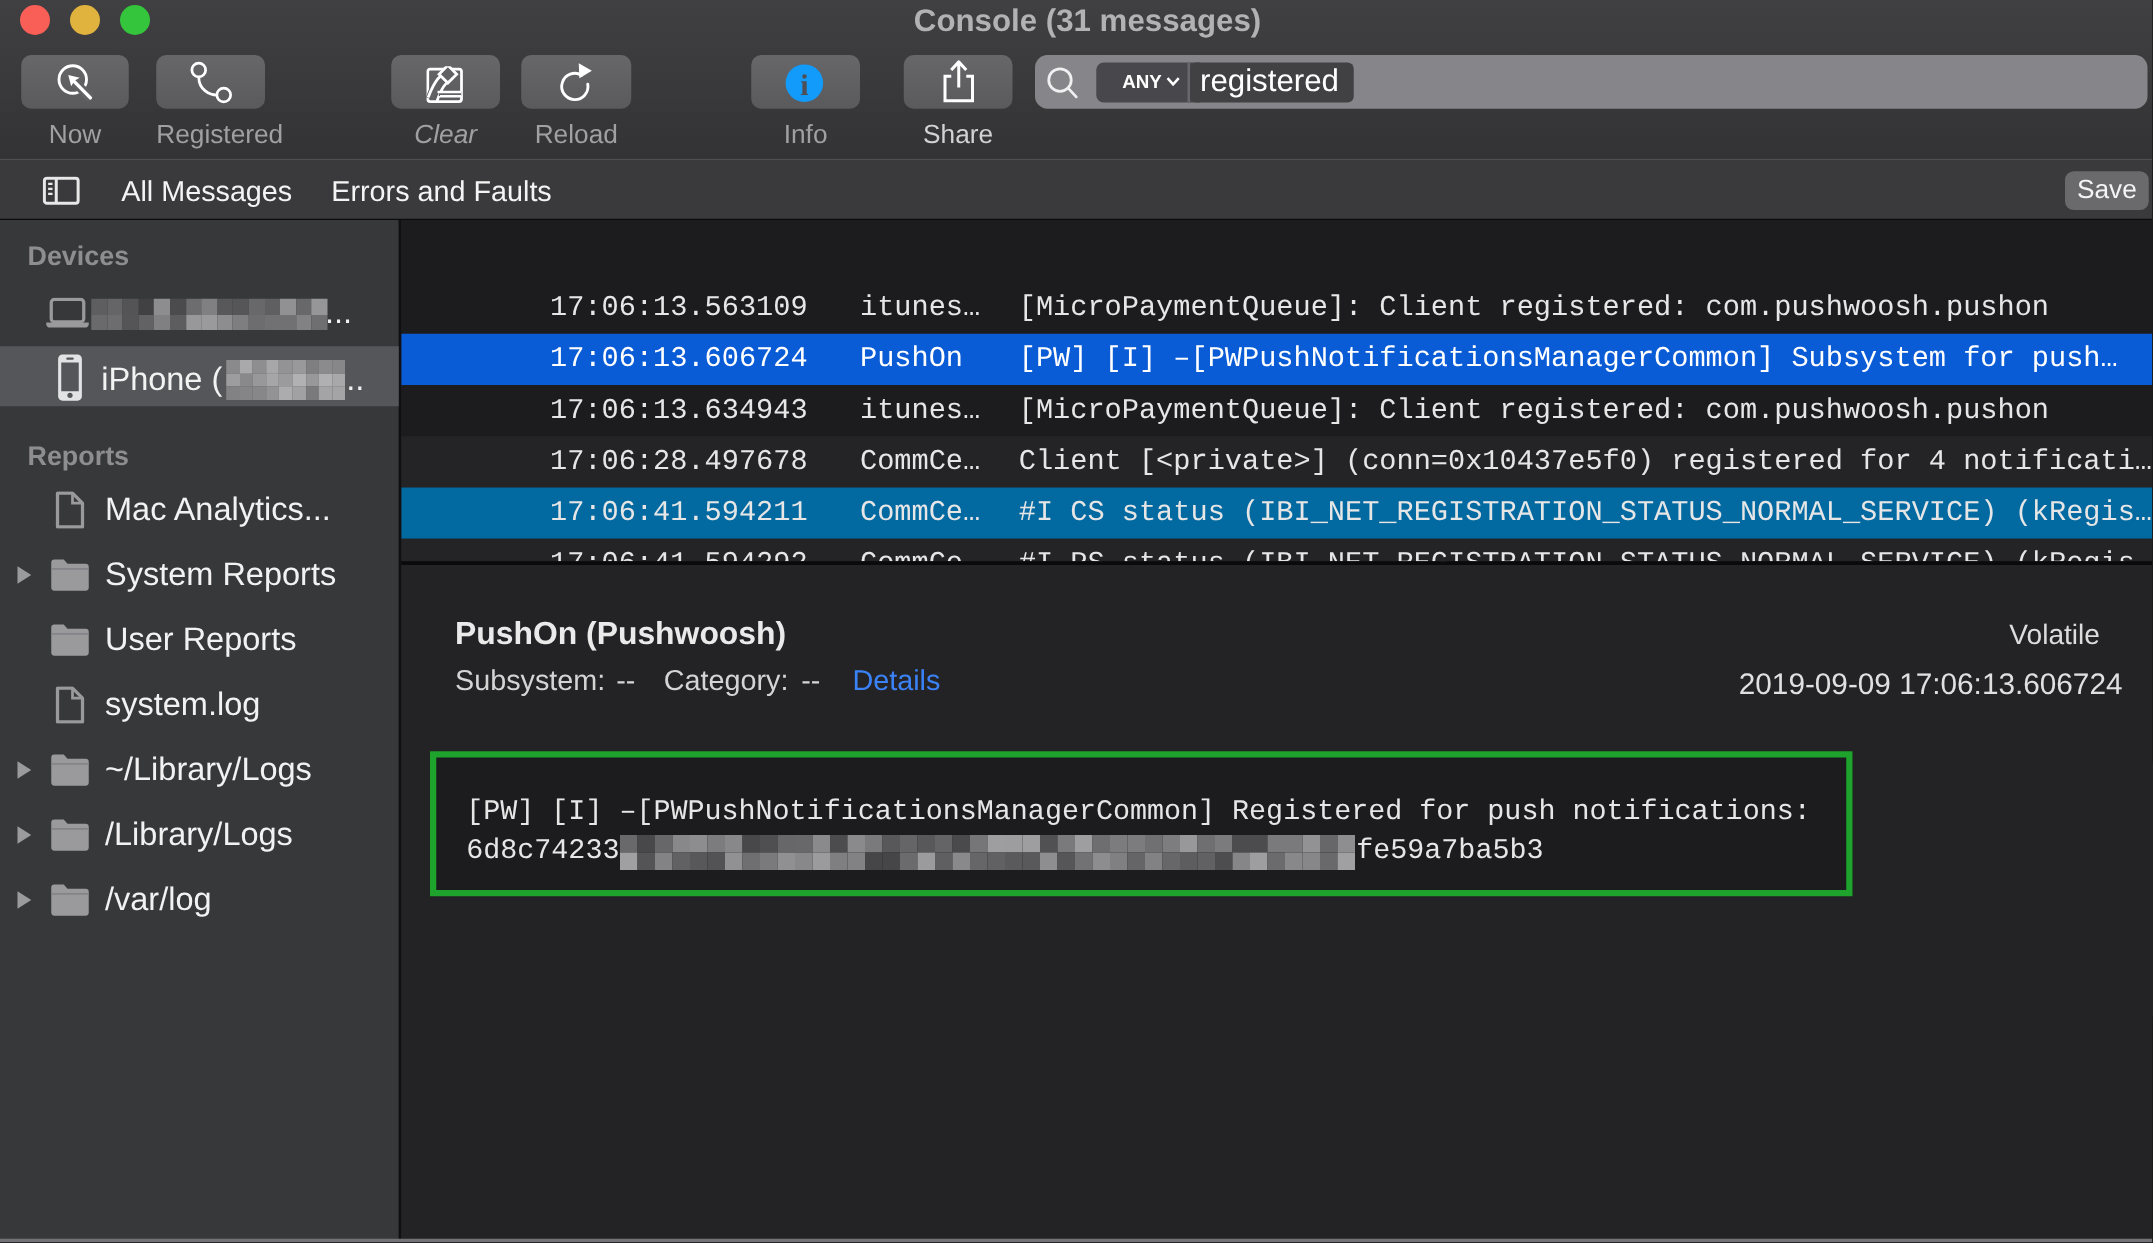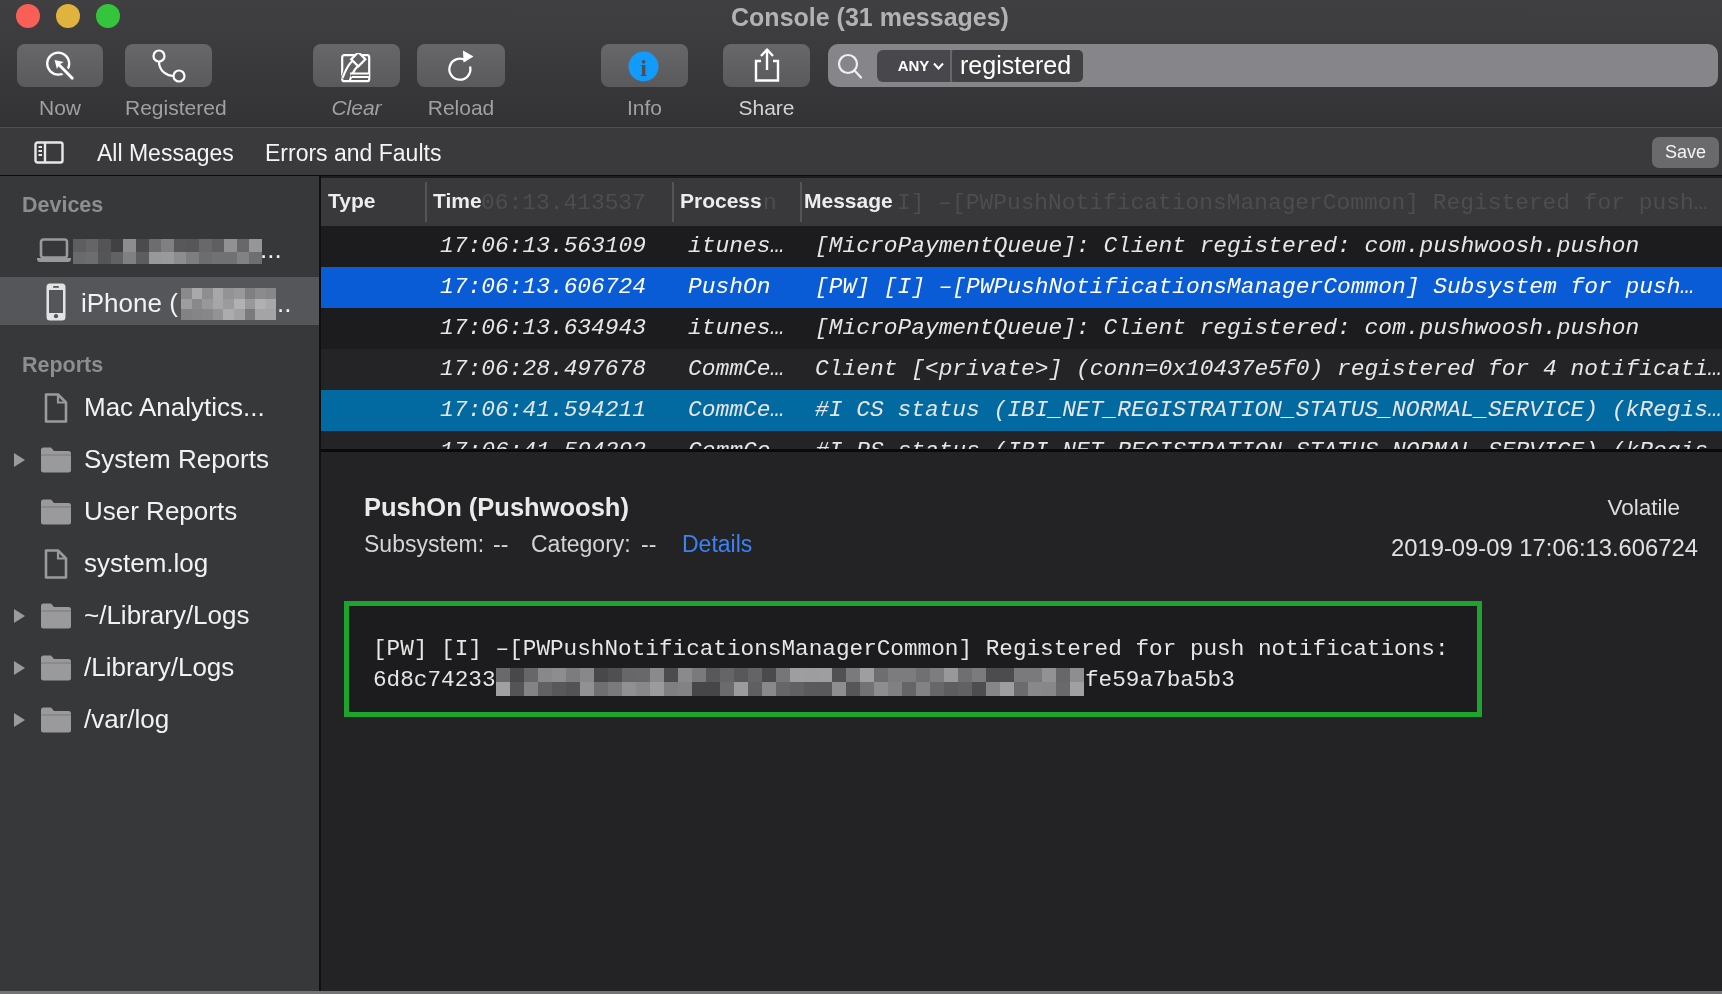--- a/index.html
+++ b/index.html
@@ -21,21 +21,21 @@
   #sidebar{left:0;top:176px;width:319px;height:818px;background:#37383a;}
   #sbborder{left:319px;top:176px;width:2px;height:818px;background:#101012;}
   .sbhead{color:#8e8e90;font-size:21.5px;font-weight:bold;}
   .sbtext{color:#f2f2f2;font-size:26px;}
   
   #main{left:321px;top:176px;width:1401px;height:818px;background:#1c1c1e;}
   #thead{left:321px;top:178px;width:1401px;height:48px;background:#39393b;overflow:hidden;}
   .thsep{top:4px;width:2px;height:40px;background:#545456;}
   .thlabel{top:11px;color:#ededed;font-size:21px;font-weight:bold;}
   .ghost{color:#4d4d4f;font-size:22.9px;top:12px;}
-  .row{left:0;width:1401px;height:41px;overflow:hidden;white-space:nowrap;font-style:italic;}
+  .row{left:0;width:1401px;height:41px;overflow:hidden;white-space:nowrap;}
   .row .t{position:absolute;left:119px;top:7px;}
   .row .p{position:absolute;left:367px;top:7px;}
   .row .m{position:absolute;left:494px;top:7px;}
   .rtext{font-size:22.9px;color:#e6e6e6;}
   
   #detail{left:321px;top:452px;width:1401px;height:542px;background:#232325;}
 </style></head>
 <body>
 <div id="win">
 
@@ -102,21 +102,21 @@
   <div class="abs" style="left:950px;top:50px;width:2px;height:32px;background:#68686c;"></div>
   <div class="abs" style="left:952px;top:50px;width:131px;height:32px;border-radius:5px;background:#414144;color:#fff;font-size:25px;line-height:31px;padding-left:8px;">registered</div>
 
   <svg class="abs" style="left:34px;top:141px;" width="30" height="23" viewBox="0 0 30 23">
     <rect x="1.5" y="1.5" width="27" height="20" rx="2" fill="none" stroke="#e8e8e8" stroke-width="2.4"></rect>
     <path d="M11 1.5 L11 21.5" stroke="#e8e8e8" stroke-width="2.4"></path>
     <path d="M4.5 6 L8 6 M4.5 10 L8 10 M4.5 14 L8 14" stroke="#e8e8e8" stroke-width="1.8"></path>
   </svg>
   <div class="abs" style="left:97px;top:140px;color:#f4f4f4;font-size:23px;">All Messages</div>
   <div class="abs" style="left:265px;top:140px;color:#f4f4f4;font-size:23px;">Errors and Faults</div>
-  <div class="abs" style="left:1652px;top:137px;width:67px;height:31px;border-radius:7px;background:#6a6a6d;color:#f4f4f4;font-size:18px;text-align:center;line-height:30px;">Save</div>
+  <div class="abs" style="left:1652px;top:137px;width:67px;height:31px;border-radius:7px;background:#6a6a6d;color:#f4f4f4;font-size:21px;text-align:center;line-height:30px;">Save</div>
 
   <div class="abs" id="sidebar"></div>
   <div class="abs" id="sbborder"></div>
   <div class="abs sbhead" style="left:22px;top:193px;">Devices</div>
   <div class="abs sbhead" style="left:22px;top:353px;">Reports</div>
 
   <svg class="abs" style="left:36px;top:238px;" width="36" height="26" viewBox="0 0 36 26">
     <rect x="5" y="1.5" width="26" height="18" rx="2.5" fill="none" stroke="#9a9a9c" stroke-width="2.6"></rect>
     <path d="M1 20 L35 20 L35 21.5 A 3 3 0 0 1 32 24 L4 24 A 3 3 0 0 1 1 21.5 Z" fill="#9a9a9c"></path>
   </svg>
@@ -199,32 +199,20 @@
 
   <div class="abs sbtext" style="left:84px;top:392px;">Mac Analytics...</div>
   <div class="abs sbtext" style="left:84px;top:444px;">System Reports</div>
   <div class="abs sbtext" style="left:84px;top:496px;">User Reports</div>
   <div class="abs sbtext" style="left:84px;top:548px;">system.log</div>
   <div class="abs sbtext" style="left:84px;top:600px;">~/Library/Logs</div>
   <div class="abs sbtext" style="left:84px;top:652px;">/Library/Logs</div>
   <div class="abs sbtext" style="left:84px;top:704px;">/var/log</div>
 
   <div class="abs" id="main"></div>
-  <div class="abs" id="thead">
-    <div class="abs ghost mono" style="left:160px;">06:13.413537</div>
-    <div class="abs ghost mono" style="left:442px;">n</div>
-    <div class="abs ghost mono" style="left:576px;">I] –[PWPushNotificationsManagerCommon] Registered for push…</div>
-    <div class="abs thlabel" style="left:7px;">Type</div>
-    <div class="abs thlabel" style="left:112px;">Time</div>
-    <div class="abs thlabel" style="left:359px;">Process</div>
-    <div class="abs thlabel" style="left:483px;">Message</div>
-    <div class="abs thsep" style="left:104px;"></div>
-    <div class="abs thsep" style="left:351px;"></div>
-    <div class="abs thsep" style="left:479px;"></div>
-  </div>
   <div class="abs mono" id="rows" style="left:321px;top:226px;width:1401px;height:223px;overflow:hidden;">
     <div class="abs row" style="top:0;background:#1c1c1e;">
         <span class="t rtext">17:06:13.563109</span>
         <span class="p rtext">itunes…</span>
         <span class="m rtext">[MicroPaymentQueue]: Client registered: com.pushwoosh.pushon</span>
       </div>
     <div class="abs row" style="top:41px;background:#0a5cd6;">
         <span class="t rtext" style="color:#fff;">17:06:13.606724</span>
         <span class="p rtext" style="color:#fff;">PushOn</span>
         <span class="m rtext" style="color:#fff;">[PW] [I] –[PWPushNotificationsManagerCommon] Subsystem for push…</span>

